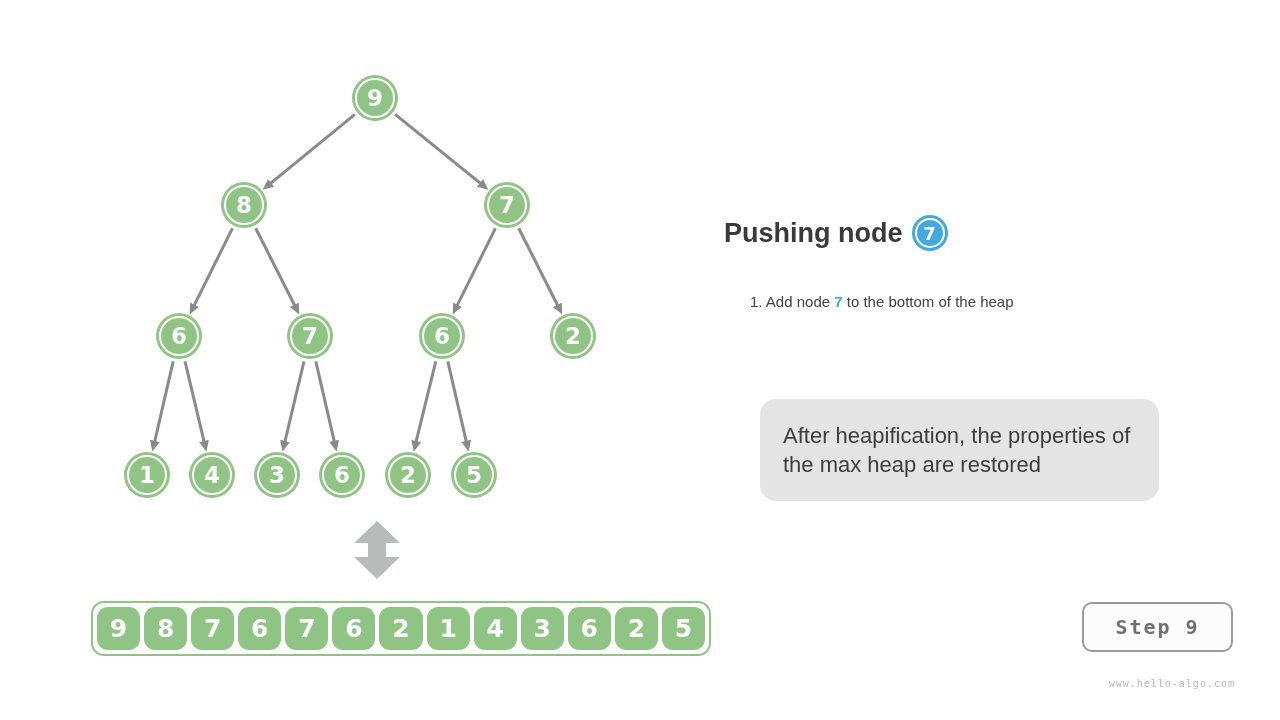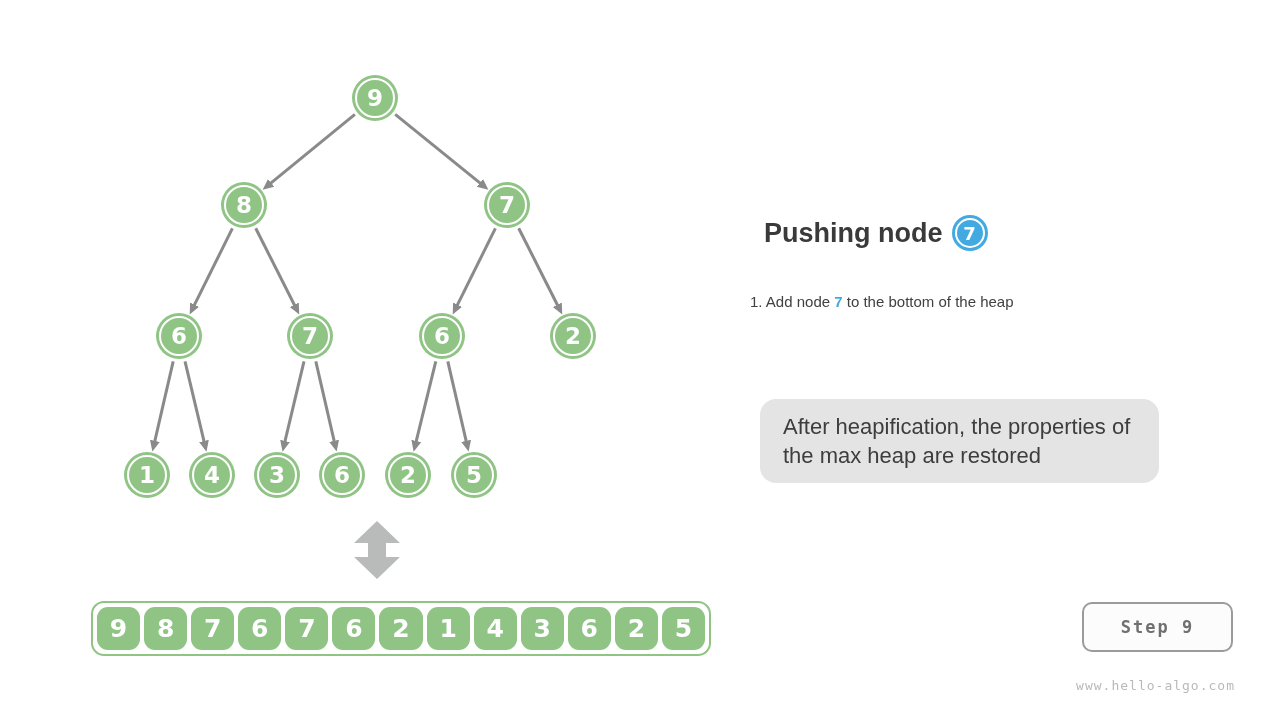--- a/index.html
+++ b/index.html
@@ -26,56 +26,56 @@
   }
   .acell {
     flex:1; background:#8fc485; border-radius:11px;
     display:flex; align-items:center; justify-content:center;
     color:#ffffff; font-weight:bold; font-size:25px;
     font-family:"DejaVu Sans",sans-serif;
   }
 
   
   .panel-title {
-    position:absolute; left:764px; top:211px; height:44px;
+    position:absolute; left:724px; top:211px; height:44px;
     display:flex; align-items:center;
     font-size:27px; font-weight:bold; color:#3a3a3a; white-space:nowrap;
   }
   .node-badge {
     display:inline-flex; width:30px; height:30px; border-radius:50%;
     background:#42aae1; border:2px solid #ffffff;
     box-shadow:0 0 0 3px #42aae1;
     align-items:center; justify-content:center;
     color:#ffffff; font-weight:bold; font-size:18px;
     font-family:"DejaVu Sans",sans-serif;
     margin:0 12px; flex:0 0 auto;
   }
   .step-line { position:absolute; left:750px; font-size:15px; color:#414141; white-space:nowrap; }
   #step1 { top:293px; }
   #step2 { top:345px; }
   .hl { color:#42aae1; font-weight:bold; }
   .note {
     position:absolute; left:760px; top:399px; width:399px;
-    background:#e4e4e4; border-radius:16px; padding:13px 23px;
+    background:#e4e4e4; border-radius:16px; padding:22px 23px;
     font-size:22px; line-height:29px; color:#3d3d3d;
   }
 
   
   .stepbtn {
     position:absolute; left:1082px; top:602px; width:151px; height:50px;
     border:2px solid #9b9b9b; border-radius:10px; background:#fcfcfc;
     display:flex; align-items:center; justify-content:center;
     font-family:"DejaVu Sans Mono","Liberation Mono",monospace;
-    font-weight:bold; font-size:17px; letter-spacing:2px; color:#707070;
+    font-weight:bold; font-size:20px; letter-spacing:2px; color:#707070;
     cursor:pointer;
   }
   .wm {
     position:absolute; right:45px; top:678px;
     font-family:"DejaVu Sans Mono","Liberation Mono",monospace;
-    font-size:13px; letter-spacing:1px; color:#b9b9b9; white-space:nowrap;
+    font-size:10px; letter-spacing:1px; color:#b9b9b9; white-space:nowrap;
   }
 </style>
 </head>
 <body>
 
 <div class="stage">
 
   <svg id="edges-layer" width="740" height="720">
     <defs>
       <marker id="arrowhead" markerWidth="12" markerHeight="12" refX="2" refY="6" orient="auto" markerUnits="userSpaceOnUse">

